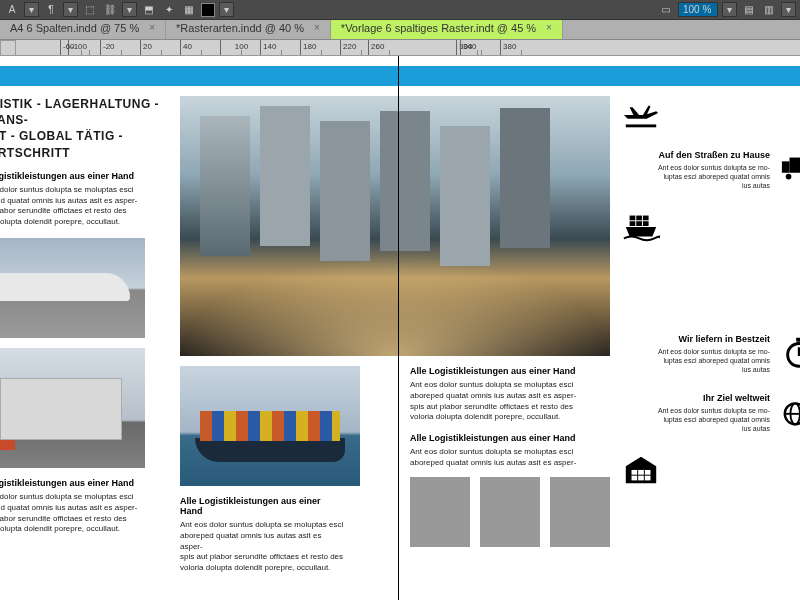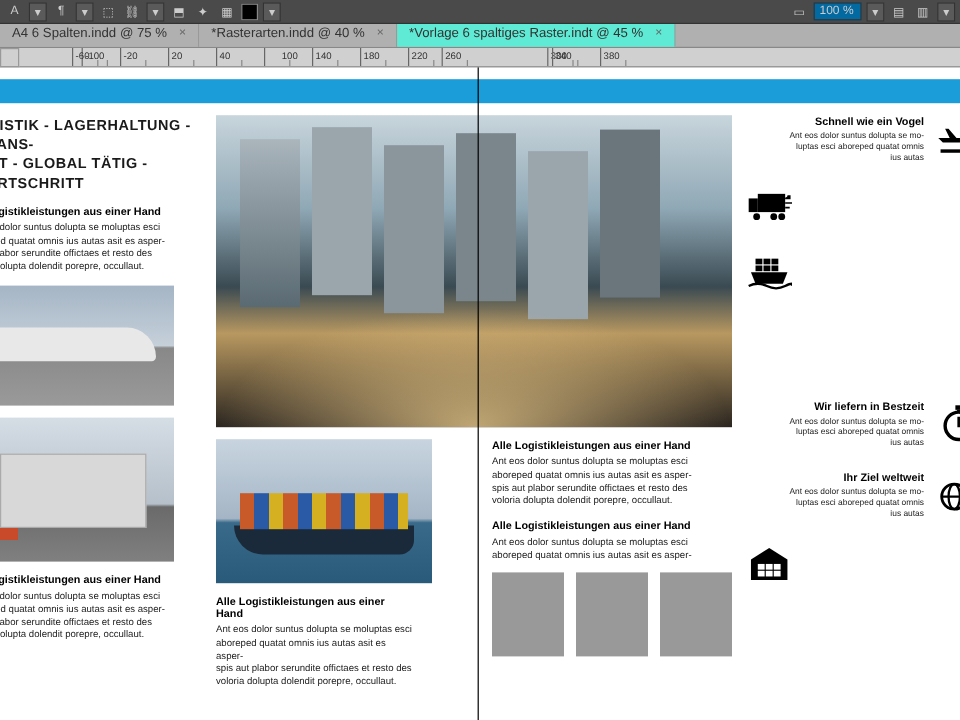--- a/index.html
+++ b/index.html
@@ -6,21 +6,21 @@
   body { font-family: Arial, sans-serif; background: #4a4a4a; width: 800px; height: 600px; overflow: hidden; font-size: 10px; }
   
   .toolbar { background: #4a4a4a; height: 20px; display: flex; align-items: center; padding: 0 4px; gap: 4px; color: #ccc; border-bottom: 1px solid #333; }
   .toolbar .spacer { flex: 1; }
   .tb-icon { width: 16px; height: 16px; display: inline-flex; align-items: center; justify-content: center; color: #ccc; }
   .tb-dropdown { background: #5a5a5a; border: 1px solid #333; padding: 1px 4px; color: #ccc; font-size: 10px; display: flex; align-items: center; gap: 2px; }
   .zoom-field { background: #0369a1; border: 1px solid #333; padding: 1px 4px; color: #ccc; font-size: 10px; min-width: 40px; }
   
   .tabbar { background: #b0b0b0; height: 20px; display: flex; align-items: stretch; border-bottom: 1px solid #888; }
   .tab { padding: 2px 10px; font-size: 11px; color: #333; border-right: 1px solid #999; display: flex; gap: 10px; background: #b0b0b0; }
-  .tab.active { background: #5eead4; }
+  .tab.active { background: #bef264; }
   .tab-close { color: #666; font-size: 10px; cursor: pointer; }
   
   .ruler-corner { position: absolute; left: 0; top: 40px; width: 16px; height: 16px; background: #d0d0d0; border: 1px solid #999; z-index: 3; }
   .ruler-h { position: absolute; left: 0; top: 40px; right: 0; height: 16px; background: #d0d0d0; border-bottom: 1px solid #999; z-index: 2; overflow: hidden; }
   .ruler-h .ticks { position: relative; height: 100%; margin-left: -160px; }
   .tick { position: absolute; top: 0; width: 40px; height: 100%; border-left: 1px solid #666; font-size: 8px; color: #333; padding-left: 2px; padding-top: 2px; }
   .tick::after { content:''; position:absolute; left:20px; bottom:0; height:5px; width:1px; background:#888;}
   
   .canvas { position: absolute; left: 0; top: 56px; right: 0; bottom: 0; background: #fff; overflow: hidden; }
   .blue-bar { position: absolute; left: -20px; right: -20px; top: 10px; height: 20px; background: #1b9dd9; }
@@ -177,34 +177,34 @@
           <div class="gray-placeholder"></div>
           <div class="gray-placeholder"></div>
           <div class="gray-placeholder"></div>
         </div>
       </div>
     </div>
   </div>
 
   <div class="page-right" id="sidebar">
       <div class="side-item">
+        <div class="side-icon">
+          <svg viewBox="0 0 40 34">
+            <path d="M2 18 L24 18 L36 14 L38 16 L26 22 L6 22 Z M12 18 L8 10 L11 10 L18 18 M22 18 L28 8 L30 9 L26 18" fill="#000"></path>
+            <rect x="4" y="28" width="32" height="3" fill="#000"></rect>
+          </svg>
+        </div>
+      </div>
+      <div class="side-item">
         <div class="side-text">
-          <div class="side-title">Schnell wie ein Vogel</div>
+          <div class="side-title">Auf den Straßen zu Hause</div>
           <div class="side-body" style="white-space:pre-line;">Ant eos dolor suntus dolupta se mo-
 luptas esci aboreped quatat omnis
 ius autas</div>
         </div>
-        <div class="side-icon">
-          <svg viewBox="0 0 40 34">
-            <path d="M2 18 L24 18 L36 14 L38 16 L26 22 L6 22 Z M12 18 L8 10 L11 10 L18 18 M22 18 L28 8 L30 9 L26 18" fill="#000"></path>
-            <rect x="4" y="28" width="32" height="3" fill="#000"></rect>
-          </svg>
-        </div>
-      </div>
-      <div class="side-item">
         <div class="side-icon">
           <svg viewBox="0 0 40 34">
             <rect x="2" y="10" width="8" height="12" fill="#000"></rect>
             <rect x="10" y="6" width="24" height="16" fill="#000"></rect>
             <circle cx="9" cy="26" r="3" fill="#000"></circle>
             <circle cx="24" cy="26" r="3" fill="#000"></circle>
             <circle cx="31" cy="26" r="3" fill="#000"></circle>
             <path d="M34 10 L38 10 L38 8 L36 8 M34 14 L40 14 M34 18 L38 18" stroke="#000" stroke-width="1.5"></path>
           </svg>
         </div>

